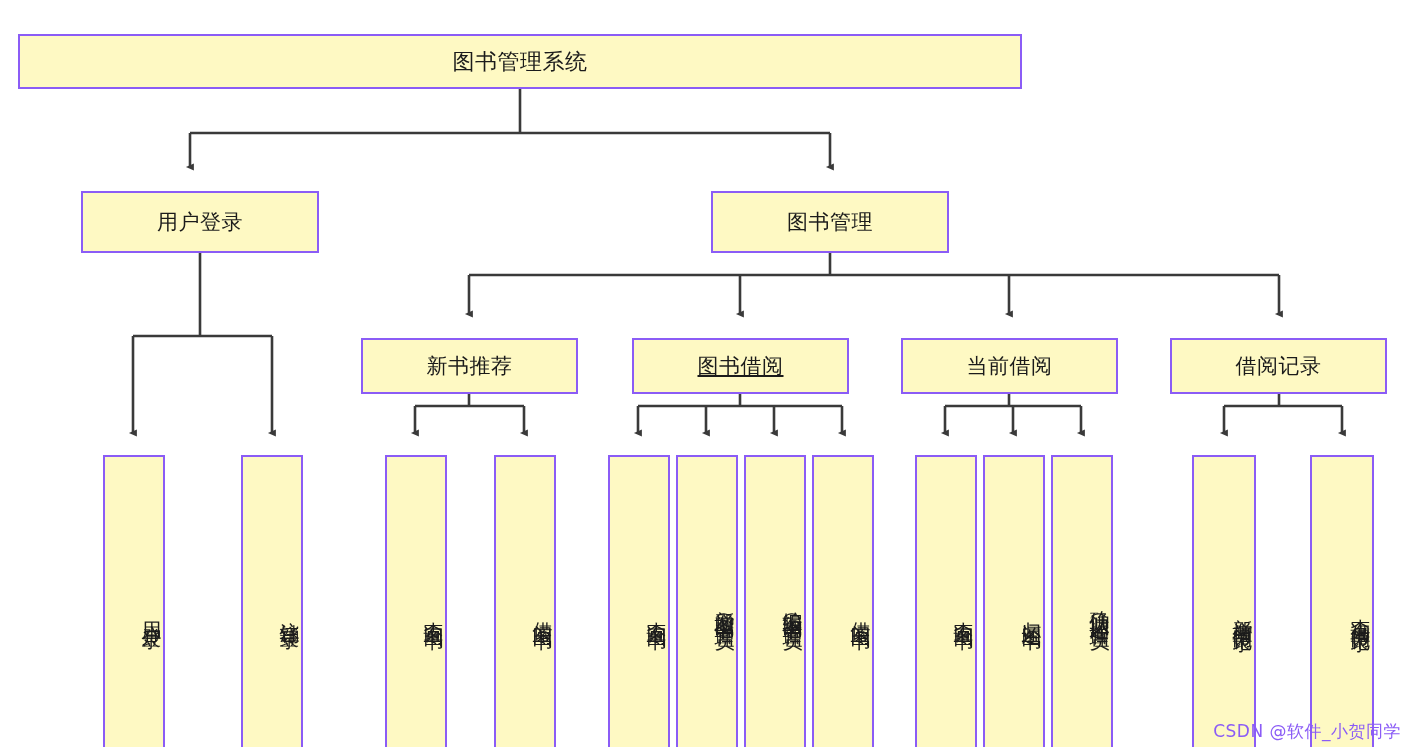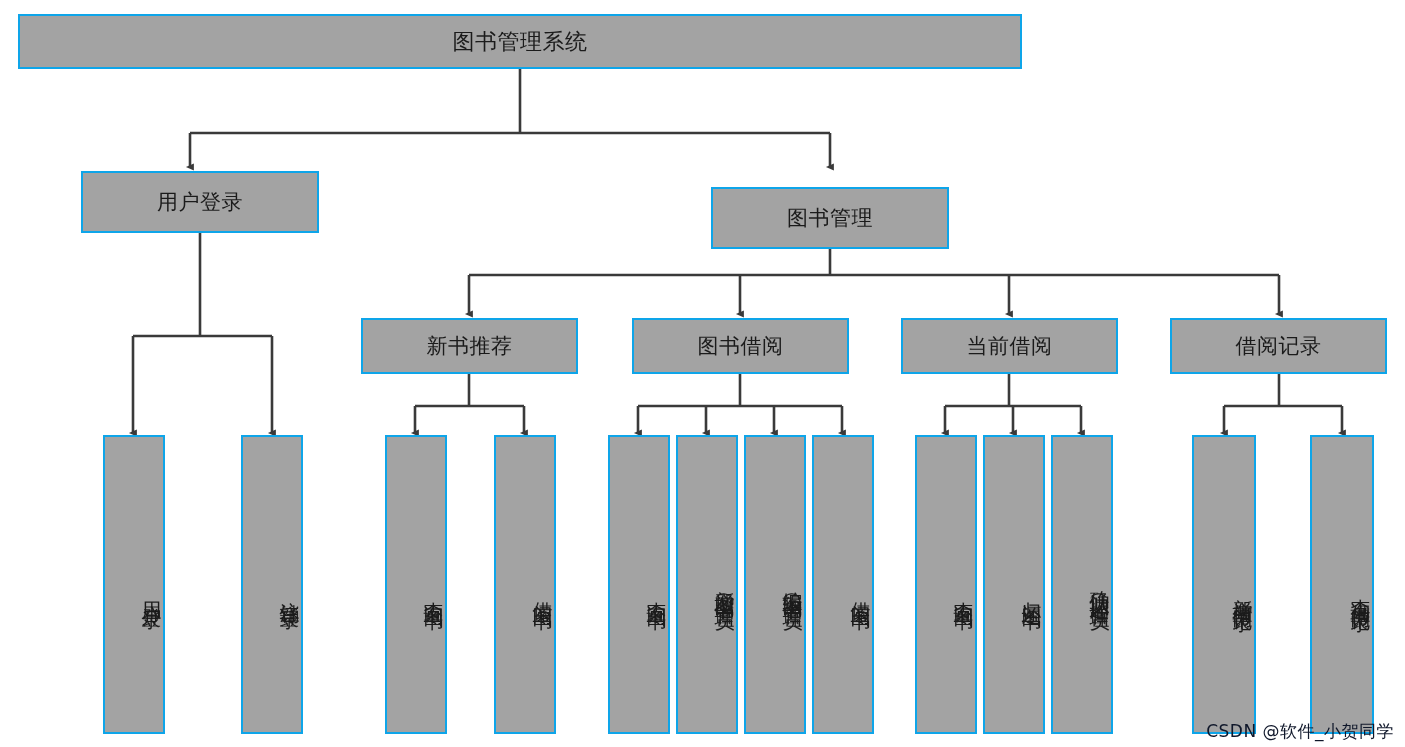--- a/index.html
+++ b/index.html
@@ -22,28 +22,29 @@
     position: absolute;
     left: 0;
     top: 0;
     width: 1405px;
     height: 747px;
     pointer-events: none;
   }
   .node {
     position: absolute;
     box-sizing: border-box;
-    background: #a3a3a3;
-    border: 2px solid #0ea5e9;
+    background: #fef9c3;
+    border: 2px solid #8b5cf6;
     display: flex;
     align-items: center;
     justify-content: center;
     color: #1b1b1b;
     text-align: center;
     line-height: 1.16;
+    margin-top: 20px;
   }
   .node-h {
     font-size: 21px;
     letter-spacing: 0.5px;
   }
   .node-root {
     font-size: 22px;
   }
   .node-v {
     writing-mode: vertical-rl;
@@ -56,24 +57,24 @@
   }
   .node-v.v-tall {
     padding-top: 8px;
   }
   .node-label {
     display: block;
     white-space: nowrap;
   }
   #watermark {
     position: absolute;
-    right: 11px;
+    right: 4px;
     bottom: 4px;
     font-size: 17px;
-    color: #0f172a;
+    color: #8b5cf6;
     letter-spacing: 0.5px;
     white-space: nowrap;
     user-select: none;
   }
 </style>
 </head>
 <body>
 
 <div id="diagram-root">
 
@@ -127,28 +128,28 @@
     </g>
   </svg>
 
   <div class="node node-h node-root" style="left:18px; top:14px; width:1004px; height:55px;">
     <span class="node-label">图书管理系统</span>
   </div>
 
   <div class="node node-h" style="left:81px; top:171px; width:238px; height:62px;">
     <span class="node-label">用户登录</span>
   </div>
-  <div class="node node-h" style="left:711px; top:187px; width:238px; height:62px;">
+  <div class="node node-h" style="left:711px; top:171px; width:238px; height:62px;">
     <span class="node-label">图书管理</span>
   </div>
 
   <div class="node node-h" style="left:361px; top:318px; width:217px; height:56px;text-align:right;">
     <span class="node-label">新书推荐</span>
   </div>
-  <div class="node node-h" style="left:632px; top:318px; width:217px; height:56px;">
+  <div class="node node-h" style="left:632px; top:318px; width:217px; height:56px;text-decoration:underline;">
     <span class="node-label">图书借阅</span>
   </div>
   <div class="node node-h" style="left:901px; top:318px; width:217px; height:56px;align-items:center;">
     <span class="node-label">当前借阅</span>
   </div>
   <div class="node node-h" style="left:1170px; top:318px; width:217px; height:56px;">
     <span class="node-label">借阅记录</span>
   </div>
 
   <div class="node node-v" style="left:103px; top:435px; width:62px; height:299px;">

